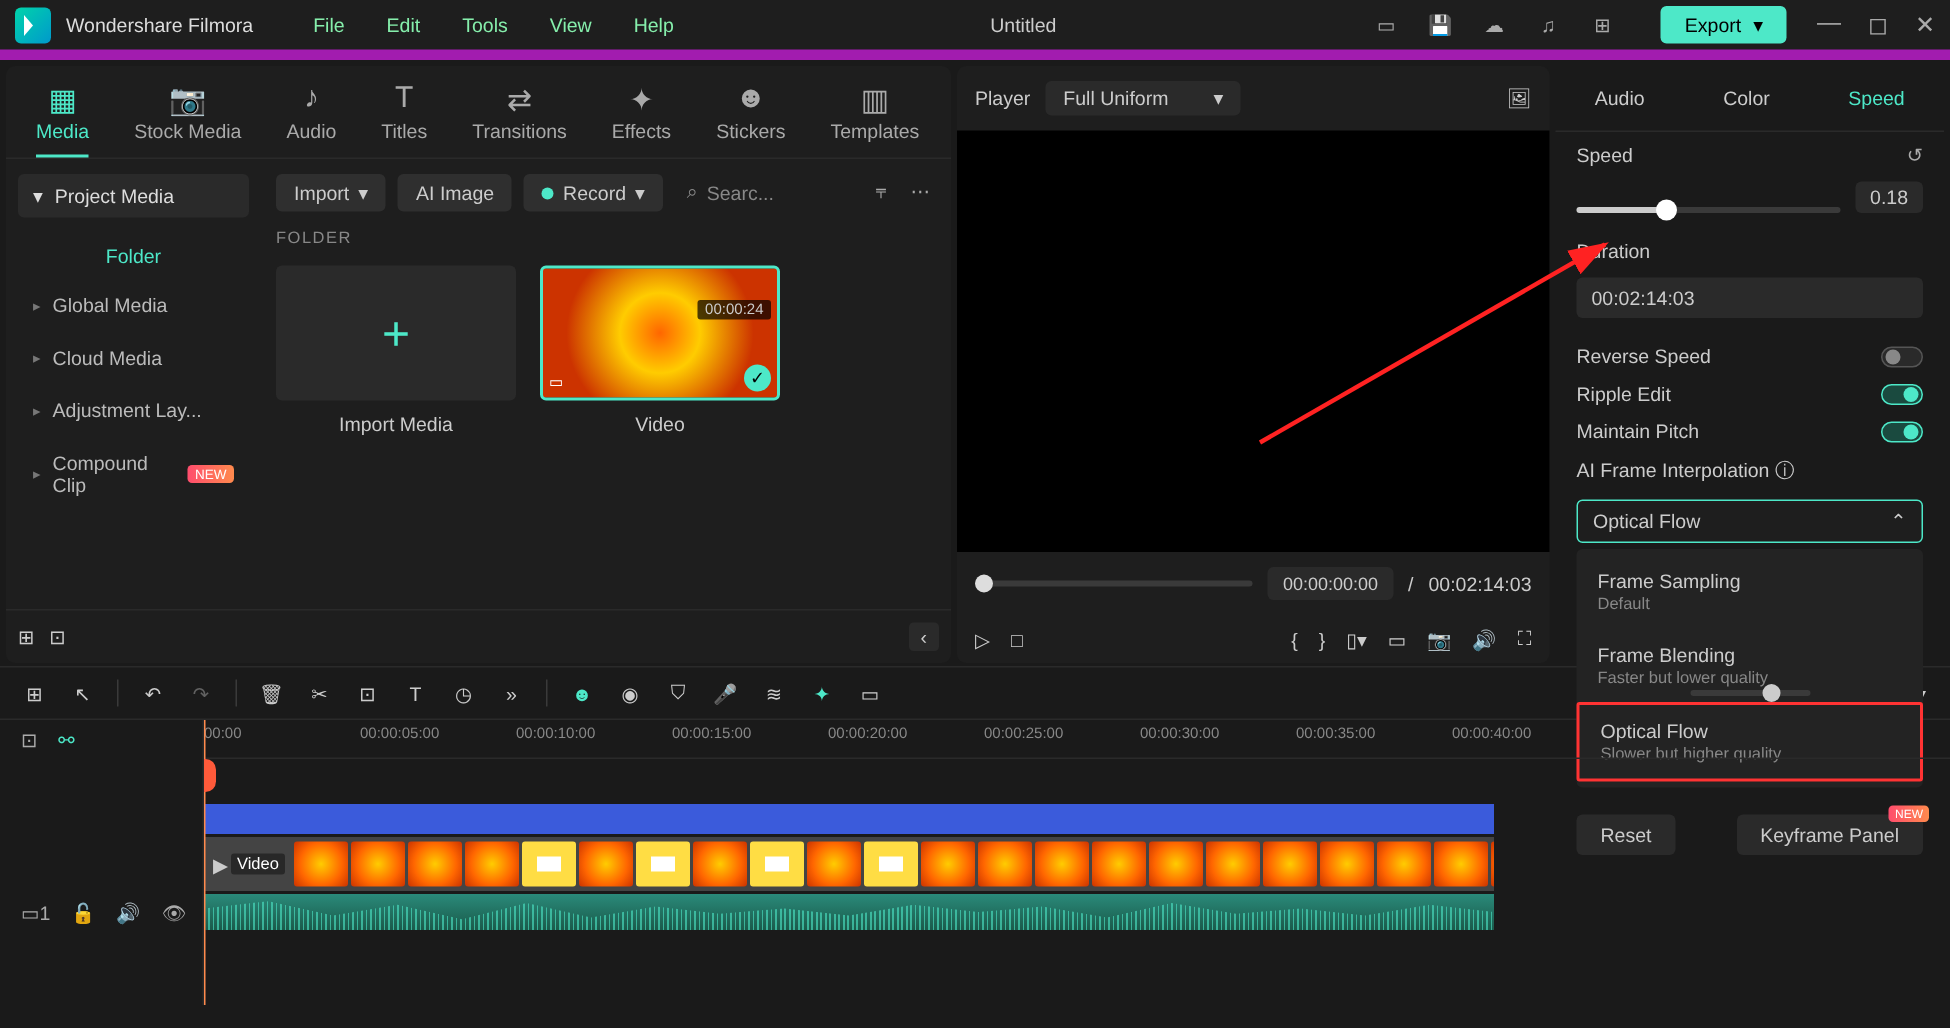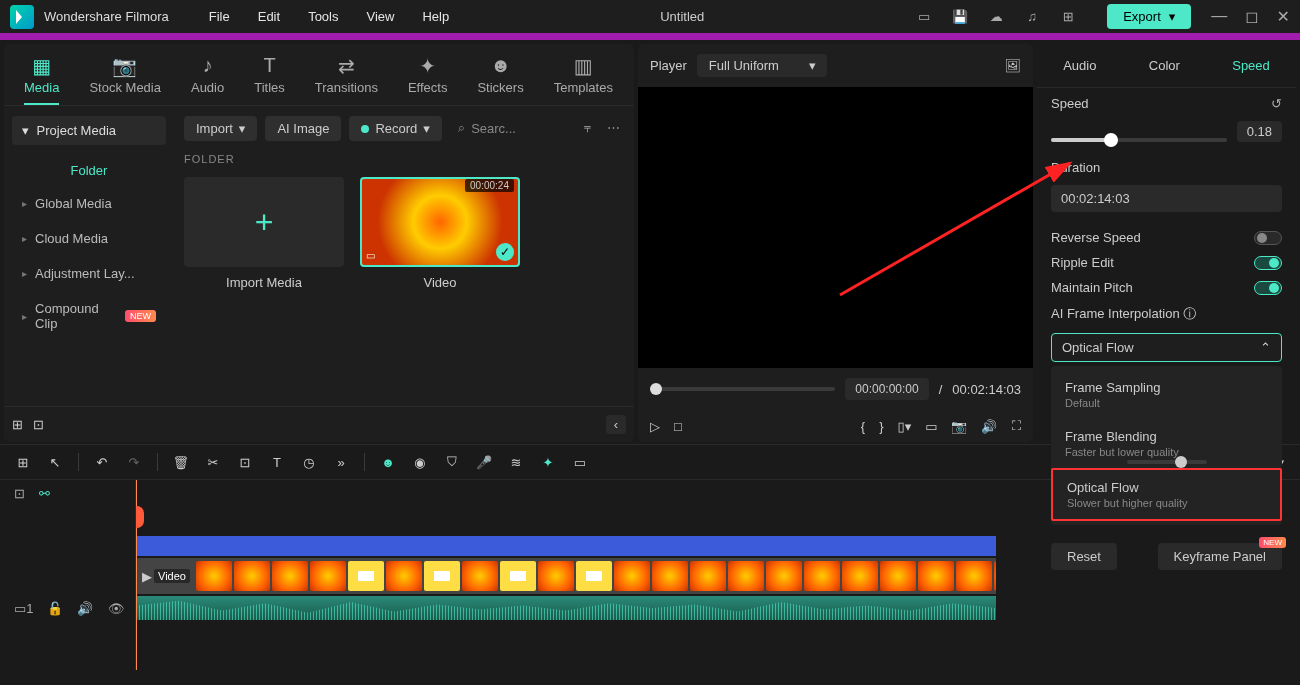--- a/index.html
+++ b/index.html
@@ -4,21 +4,21 @@
 <style>
 * { margin: 0; padding: 0; box-sizing: border-box; font-family: -apple-system, BlinkMacSystemFont, "Segoe UI", Arial, sans-serif; }
 body { background: #1a1a1a; color: #ccc; width: 1300px; height: 685px; overflow: hidden; font-size: 13px; position: relative; }
 
 
 .titlebar { height: 40px; background: #1e1e1e; display: flex; align-items: center; padding: 0 10px; border-bottom: 7px solid #a21caf; }
 .logo { width: 24px; height: 24px; background: linear-gradient(135deg, #00d4aa, #0099cc); border-radius: 4px; margin-right: 10px; position: relative; }
 .logo::after { content: ''; position: absolute; left: 6px; top: 5px; width: 0; height: 0; border-left: 6px solid #fff; border-top: 7px solid transparent; border-bottom: 7px solid transparent; }
 .app-name { font-size: 13px; color: #ddd; margin-right: 40px; }
 .menubar { display: flex; gap: 28px; }
-.menubar span { color: #e5e5e5; cursor: pointer; }
+.menubar span { color: #86efac; cursor: pointer; }
 .title-center { flex: 1; text-align: center; color: #ccc; }
 .title-icons { display: flex; gap: 18px; align-items: center; margin-right: 30px; }
 .title-icons span { width: 18px; height: 18px; display: flex; align-items: center; justify-content: center; color: #aaa; }
 .export-btn { background: #4de8c8; color: #000; padding: 5px 16px; border-radius: 4px; display: flex; align-items: center; gap: 8px; margin-right: 20px; font-weight: 500; }
 .win-controls { display: flex; gap: 18px; color: #aaa; }
 .win-controls span { font-size: 16px; }
 
 
 .main { display: flex; height: 404px; }
 
@@ -43,21 +43,21 @@
 .rec-dot { width: 8px; height: 8px; background: #4de8c8; border-radius: 50%; display: inline-block; }
 .search-box { flex: 1; display: flex; align-items: center; gap: 6px; padding: 4px 8px; color: #888; }
 .tb-icon { color: #aaa; padding: 4px; }
 
 .folder-label { color: #888; font-size: 11px; margin-bottom: 12px; letter-spacing: 1px; }
 .media-grid { display: flex; gap: 16px; }
 .media-card { width: 160px; }
 .media-thumb { width: 160px; height: 90px; background: #2a2a2a; border-radius: 4px; display: flex; align-items: center; justify-content: center; position: relative; }
 .media-thumb.add { font-size: 32px; color: #4de8c8; }
 .media-thumb.video { border: 2px solid #4de8c8; background: radial-gradient(circle at 50% 50%, #ff6600 0%, #ffcc00 30%, #cc3300 70%); }
-.media-thumb .dur { position: absolute; top: 0; right: 4px; background: rgba(0,0,0,0.7); padding: 1px 5px; font-size: 10px; border-radius: 2px; }
+.media-thumb .dur { position: absolute; top: 21px; right: 4px; background: rgba(0,0,0,0.7); padding: 1px 5px; font-size: 10px; border-radius: 2px; }
 .media-thumb .check { position: absolute; bottom: 4px; right: 4px; width: 18px; height: 18px; background: #4de8c8; border-radius: 50%; color: #000; font-size: 12px; display: flex; align-items: center; justify-content: center; }
 .media-thumb .vid-icon { position: absolute; bottom: 4px; left: 4px; font-size: 10px; color: #fff; }
 .media-card-label { margin-top: 8px; color: #ccc; text-align: center; }
 
 .left-footer { display: flex; padding: 8px; gap: 10px; align-items: center; border-top: 1px solid #2a2a2a; }
 .left-footer .spacer { flex: 1; }
 .chev-box { background: #2a2a2a; padding: 2px 8px; border-radius: 3px; }
 
 
 .center-panel { width: 395px; background: #1e1e1e; margin: 4px 2px 2px 2px; border-radius: 6px; display: flex; flex-direction: column; }
@@ -432,20 +432,31 @@
       </div>
       <div style="height:88px"></div>
       <div class="tl-left-row">
         <span>▭1</span>
         <span>🔓</span>
         <span>🔊</span>
         <span>👁</span>
       </div>
     </div>
     <div class="tl-right">
+      <div class="ruler">
+        <span class="ruler-tick" style="left:0px">00:00</span>
+        <span class="ruler-tick" style="left:104px">00:00:05:00</span>
+        <span class="ruler-tick" style="left:208px">00:00:10:00</span>
+        <span class="ruler-tick" style="left:312px">00:00:15:00</span>
+        <span class="ruler-tick" style="left:416px">00:00:20:00</span>
+        <span class="ruler-tick" style="left:520px">00:00:25:00</span>
+        <span class="ruler-tick" style="left:624px">00:00:30:00</span>
+        <span class="ruler-tick" style="left:728px">00:00:35:00</span>
+        <span class="ruler-tick" style="left:832px">00:00:40:00</span>
+      </div>
       <div class="playhead-line"></div>
       <div class="playhead-head"></div>
       <div class="tracks">
         <div class="track-bar"></div>
         <div class="track-video">
           <span>▶</span>
           <span class="lbl">Video</span>
           <div class="vframe"></div>
             <div class="vframe"></div>
             <div class="vframe"></div>

